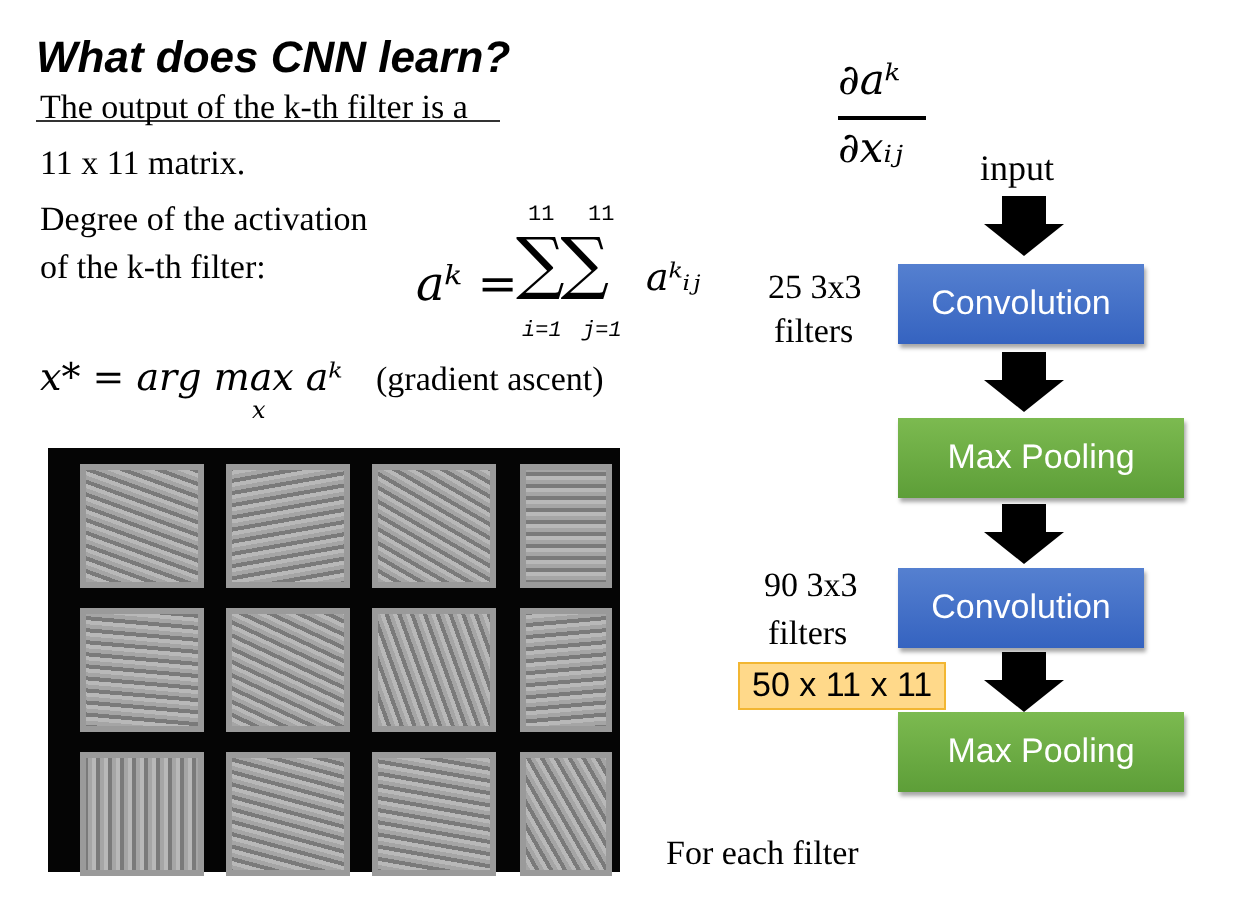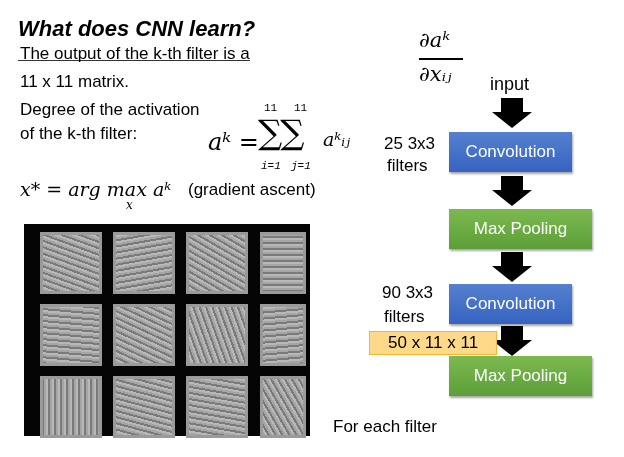--- a/index.html
+++ b/index.html
@@ -1,32 +1,32 @@
 <!DOCTYPE html>
 <html><head>
 <meta charset="utf-8">
 <style>
   html, body { margin:0; padding:0; background:#fff; }
   body { width:624px; height:457px; position:relative; overflow:hidden;
          font-family:"Liberation Sans", sans-serif; color:#000; }
   .abs { position:absolute; }
   .title { left:18px; top:4px; font-size:22px; font-weight:bold; font-style:italic;
            padding-bottom:18px; border-bottom:1.5px solid #333; width:232px; white-space:nowrap;margin-top:12px; }
-  .txt { font-size:17px; white-space:nowrap; }
+  .txt { font-size:17px; white-space:nowrap;font-family:Liberation Serif, serif; }
   .math { font-family:"DejaVu Serif", serif; font-style:italic; white-space:nowrap; }
   .small { font-family:Liberation Mono, monospace; font-size:11px; }
   .box { color:#fff; font-size:17px; display:flex; align-items:center; justify-content:center;
          box-shadow:1px 2px 2px rgba(0,0,0,0.35); }
   .conv { background:linear-gradient(#5580d0,#3563c0); width:123px; height:40px; }
   .pool { background:linear-gradient(#7cba50,#5d9e38); width:143px; height:40px; }
   .arrow { width:0; height:0; }
   .arrow .shaft { position:absolute; left:-11px; top:0; width:22px; height:14px; background:#000; }
   .arrow .head { position:absolute; left:-20px; top:14px; width:0; height:0;
                  border-left:20px solid transparent; border-right:20px solid transparent; border-top:16px solid #000; }
-  .yellow { background:#ffd98a; border:1.5px solid #f2b632; font-size:17px; padding:1px 18px; }
+  .yellow { background:#ffd98a; border:1.5px solid #f2b632; font-size:17px; padding:1px 6px; }
   .grid { left:24px; top:224px; width:286px; height:212px; background:#050505; }
   .tile { position:absolute; width:62px; height:62px; background:#9a9a9a; }
 </style>
 </head>
 <body>
 
 <div class="abs title">What does CNN learn?</div>
 
 <div class="abs txt" style="left:20px;top:44px;">The output of the k-th filter is a</div>
 <div class="abs txt" style="left:20px;top:72px;">11 x 11 matrix.</div>

